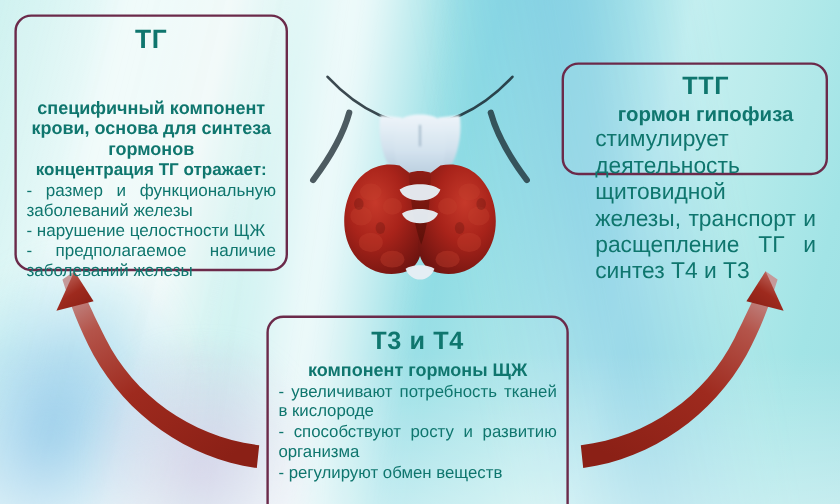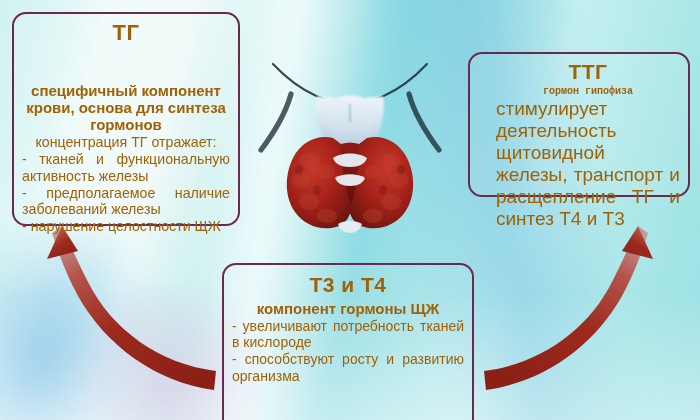--- a/index.html
+++ b/index.html
@@ -116,26 +116,26 @@
   }
   .arrows svg { display: block; width: 700px; height: 420px; }
 
   
   .info-box {
     position: absolute;
     box-sizing: border-box;
     border: 2px solid #6b2a4a;
     border-radius: 14px;
     background: rgba(255,255,255,0.07);
-    color: #a16207;
+    color: #0f766e;
     text-align: center;
     padding: 6px 8px 8px 8px;
   }
   .box-left  { left: 12px;  top: 12px;  width: 228px; height: 214px; }
-  .box-right { left: 468px; top: 52px;  width: 222px; height: 145px; padding-left: 26px; }
+  .box-right { left: 468px; top: 52px;  width: 222px; height: 94px; padding-left: 26px; }
   .box-bottom{ left: 222px; top: 263px; width: 252px; height: 173px; }
 
   .box-title {
     font-weight: bold;
     font-size: 21px;
     line-height: 1.12;
     margin: 2px 0 3px 0;
     letter-spacing: 0.5px;
   }
   .box-subtitle {
@@ -147,28 +147,28 @@
   .box-lines {
     font-size: 14px;
     line-height: 1.17;
     text-align: justify;
     text-align-last: left;
     margin: 0;
     padding: 0;
     list-style: none;
   }
   .box-lines li { margin: 0; padding: 0; }
-  .line-center { text-align: center; text-align-last: center; }
+  .line-center { text-align: center; text-align-last: center; font-weight: bold; }
 
   .box-left .box-title { font-size: 22px; margin-top: 1px; }
   .box-left .box-subtitle { font-size: 15px; margin-top: 36px; }
   .box-left .box-lines { font-size: 14.2px; line-height: 1.19; }
 
   .box-right .box-title { font-size: 21px; margin-top: 0px; margin-bottom: 2px; }
-  .box-right .box-subtitle { font-size: 10px; font-family: Liberation Mono, monospace; }
+  .box-right .box-subtitle { font-size: 17px; }
   .box-right .box-lines { font-size: 19px; line-height: 1.16; }
 
   .box-bottom .box-title { font-size: 21px; margin-top: 2px; margin-bottom: 3px; }
   .box-bottom .box-subtitle { font-size: 15px; }
   .box-bottom .box-lines { font-size: 14px; line-height: 1.2; }
 </style>
 </head>
 <body>
 
 <div id="diagram">
@@ -303,36 +303,37 @@
         <path d="M638 226 L 653 259 L 622 251 Z" fill="url(#arrowGradR)"></path>
       </g>
     </svg>
   </div>
 
   <div class="info-box box-left">
     <div class="box-title">ТГ</div>
     <div class="box-subtitle">специфичный компонент крови, основа для синтеза гормонов</div>
     <ul class="box-lines">
       <li class="line-center">концентрация ТГ отражает:</li>
-      <li>- тканей и функциональную активность железы</li>
+      <li>- размер и функциональную заболеваний железы</li>
+      <li>- нарушение целостности ЩЖ</li>
       <li>- предполагаемое наличие заболеваний железы</li>
-      <li>- нарушение целостности ЩЖ</li>
     </ul>
   </div>
 
   <div class="info-box box-right">
     <div class="box-title">ТТГ</div>
     <div class="box-subtitle">гормон гипофиза</div>
     <ul class="box-lines">
       <li>стимулирует деятельность щитовидной железы, транспорт и расщепление ТГ и синтез Т4 и Т3</li>
     </ul>
   </div>
 
   <div class="info-box box-bottom">
     <div class="box-title">Т3 и Т4</div>
     <div class="box-subtitle">компонент гормоны ЩЖ</div>
     <ul class="box-lines">
       <li>- увеличивают потребность тканей в кислороде</li>
       <li>- способствуют росту и развитию организма</li>
+      <li>- регулируют обмен веществ</li>
     </ul>
   </div>
 
 </div>
 
 </body></html>

